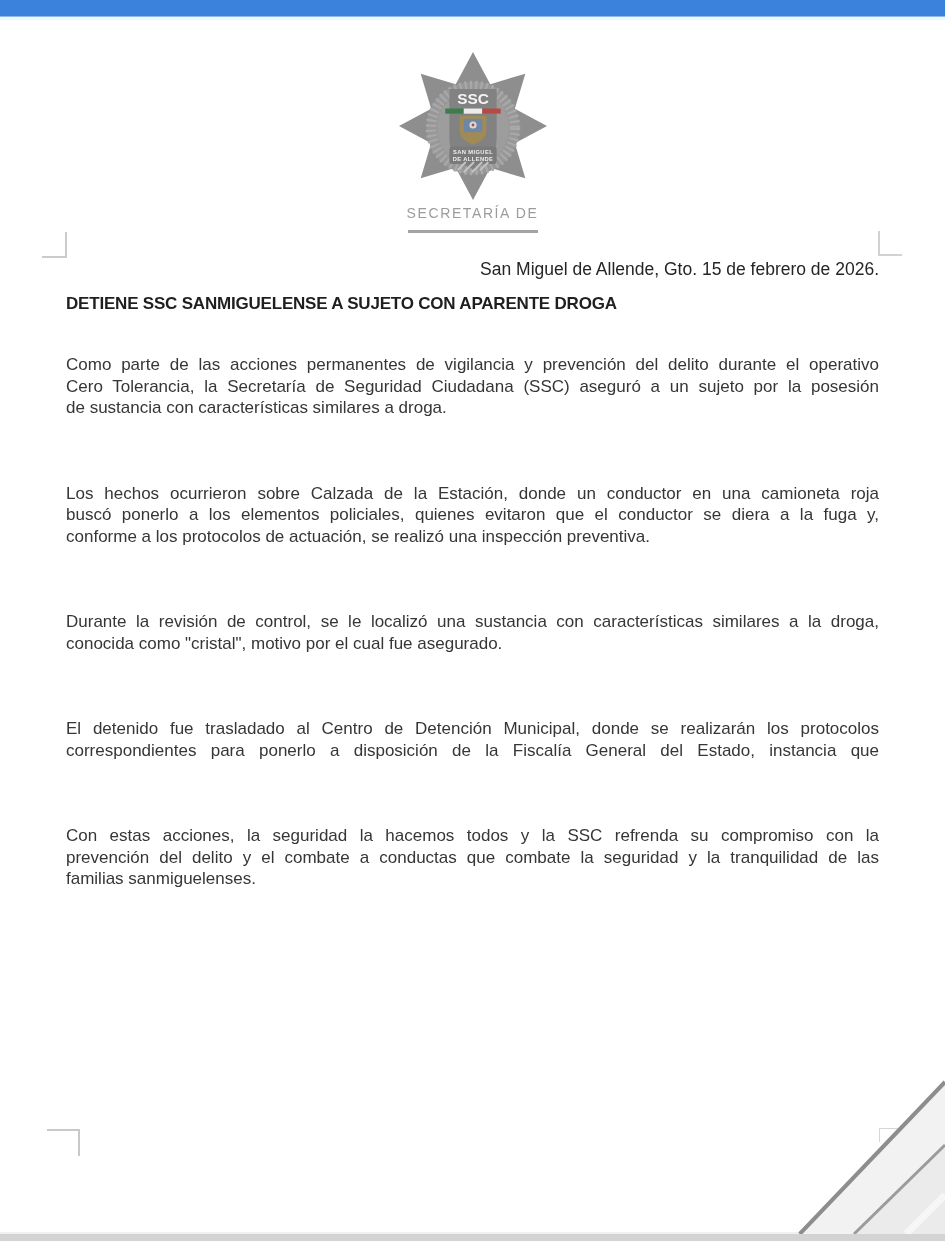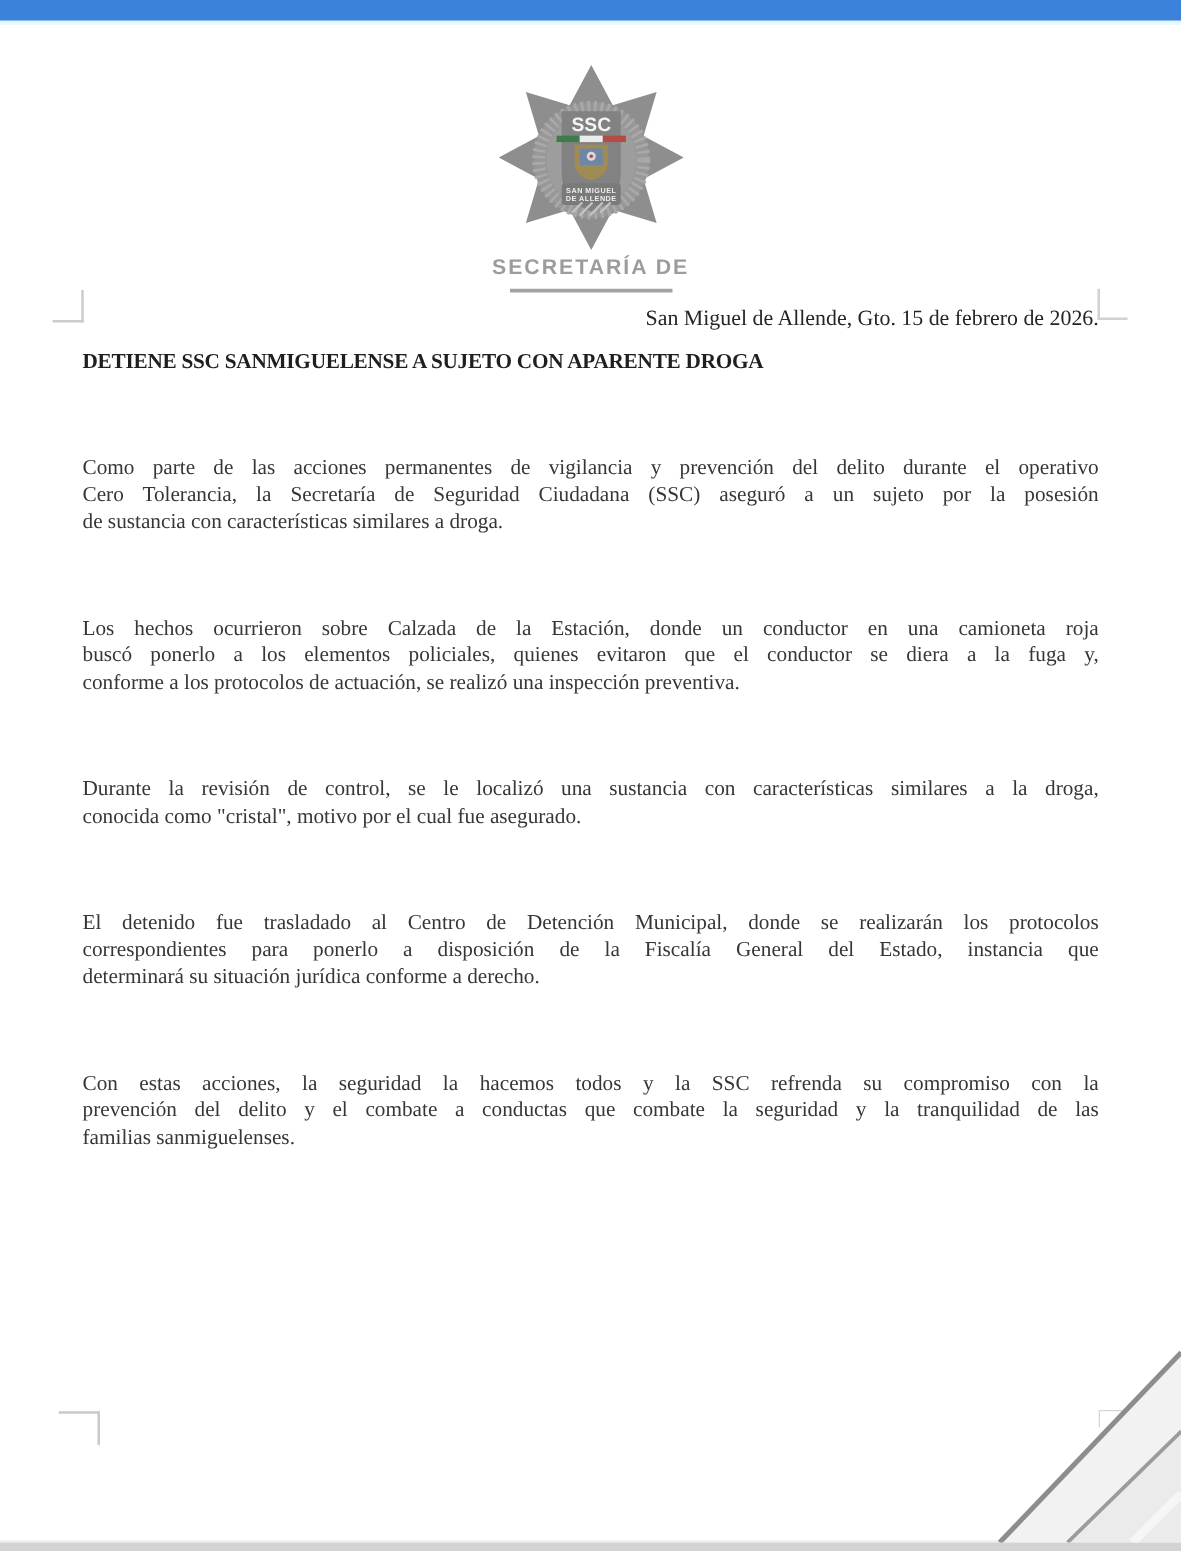--- a/index.html
+++ b/index.html
@@ -28,55 +28,54 @@
   }
 
   
   .logo-block{
     position:absolute;top:52px;left:0;width:100%;
     box-sizing:border-box;
     text-align:center;
   }
   .org-name{
     margin-top:2px;
-    font-size:17px;font-weight:700;color:#9c9c9c;
+    font-size:14px;font-weight:400;color:#9c9c9c;
     letter-spacing:1.6px;line-height:14.5px;
   }
   .org-underline{
     width:130px;height:3px;background:#a3a3a3;
     margin:9px auto 0 auto;
   }
 
   
   .mark{position:absolute;}
   .mark-tl{left:42px;top:232px;width:23px;height:24px;
     border-right:2px solid #cbcbcb;border-bottom:2px solid #cbcbcb;}
   .mark-tr{left:878px;top:231px;width:22px;height:23px;
     border-left:2px solid #d2d2d2;border-bottom:2px solid #d2d2d2;}
   .mark-bl{left:47px;top:1129px;width:31px;height:25px;
     border-top:2px solid #c9c9c9;border-right:2px solid #c9c9c9;}
   .mark-br{left:879px;top:1128px;width:18px;height:13px;
     border-top:1px solid #d6d6d6;border-left:1px solid #d6d6d6;z-index:1;}
 
   
   .content{
-    position:absolute;left:66px;right:66px;top:243px;
+    position:absolute;left:66px;right:66px;top:258px;
     color:#383838;
-    font-family:Liberation Serif, serif;
   }
   .dateline{
     text-align:right;
     font-size:17.5px;line-height:22px;color:#252525;
   }
   .doc-title{
     margin-top:13px;
     font-size:17px;font-weight:700;color:#1f1f1f;
     letter-spacing:-0.2px;line-height:21px;
   }
-  .doc-body{margin-top:64px;}
+  .doc-body{margin-top:40px;}
   .para{margin:0 0 64px 0;}
   .pline{
     font-size:17px;line-height:21.5px;color:#363636;
     text-align:justify;text-align-last:justify;
   }
   .pline.lastline{text-align-last:left;}
 
   
   .corner-stripes{
     position:absolute;right:0;bottom:7px;z-index:2;
@@ -152,21 +151,20 @@
           <div class="pline">buscó ponerlo a los elementos policiales, quienes evitaron que el conductor se diera a la fuga y,</div>
           <div class="pline lastline">conforme a los protocolos de actuación, se realizó una inspección preventiva.</div>
         </div>
         <div class="para">
           <div class="pline">Durante la revisión de control, se le localizó una sustancia con características similares a la droga,</div>
           <div class="pline lastline">conocida como "cristal", motivo por el cual fue asegurado.</div>
         </div>
         <div class="para">
           <div class="pline">El detenido fue trasladado al Centro de Detención Municipal, donde se realizarán los protocolos</div>
           <div class="pline">correspondientes para ponerlo a disposición de la Fiscalía General del Estado, instancia que</div>
-          <div class="pline lastline">determinará su situación jurídica conforme a derecho.</div>
         </div>
         <div class="para">
           <div class="pline">Con estas acciones, la seguridad la hacemos todos y la SSC refrenda su compromiso con la</div>
           <div class="pline">prevención del delito y el combate a conductas que combate la seguridad y la tranquilidad de las</div>
           <div class="pline lastline">familias sanmiguelenses.</div>
         </div>
       </div>
   </div>
 
   <svg class="corner-stripes" width="235" height="228" viewBox="0 0 235 228" aria-hidden="true">

